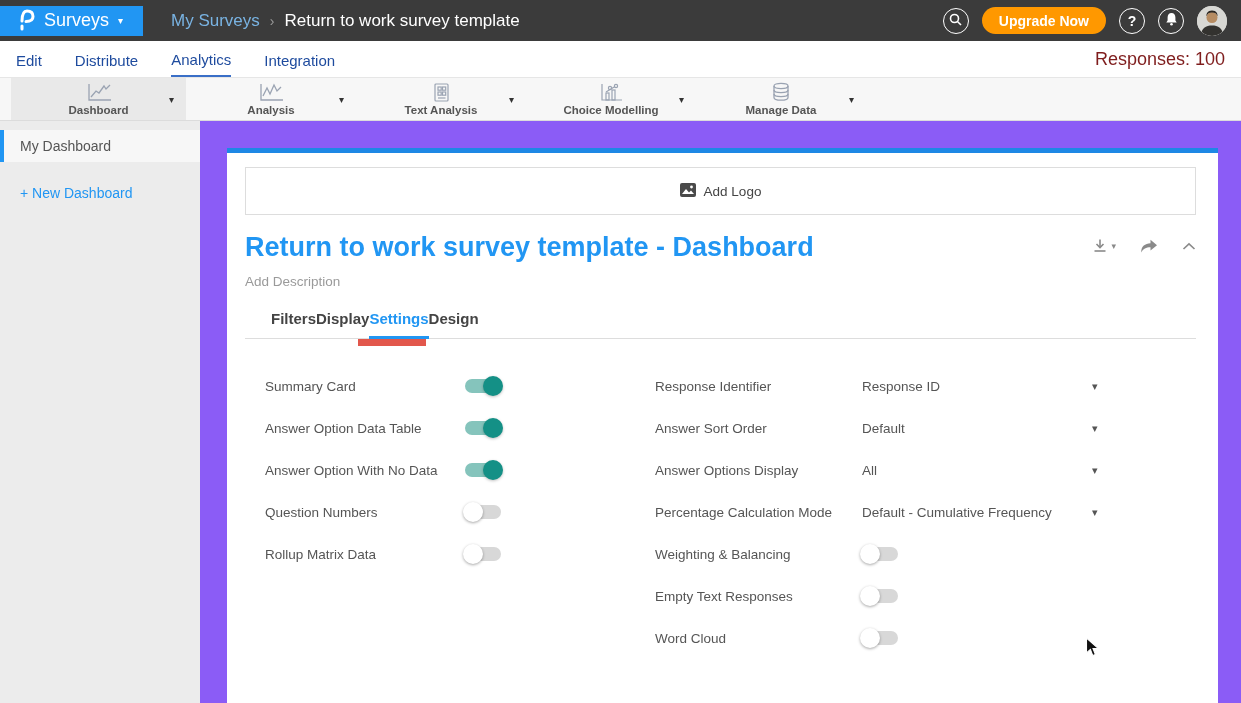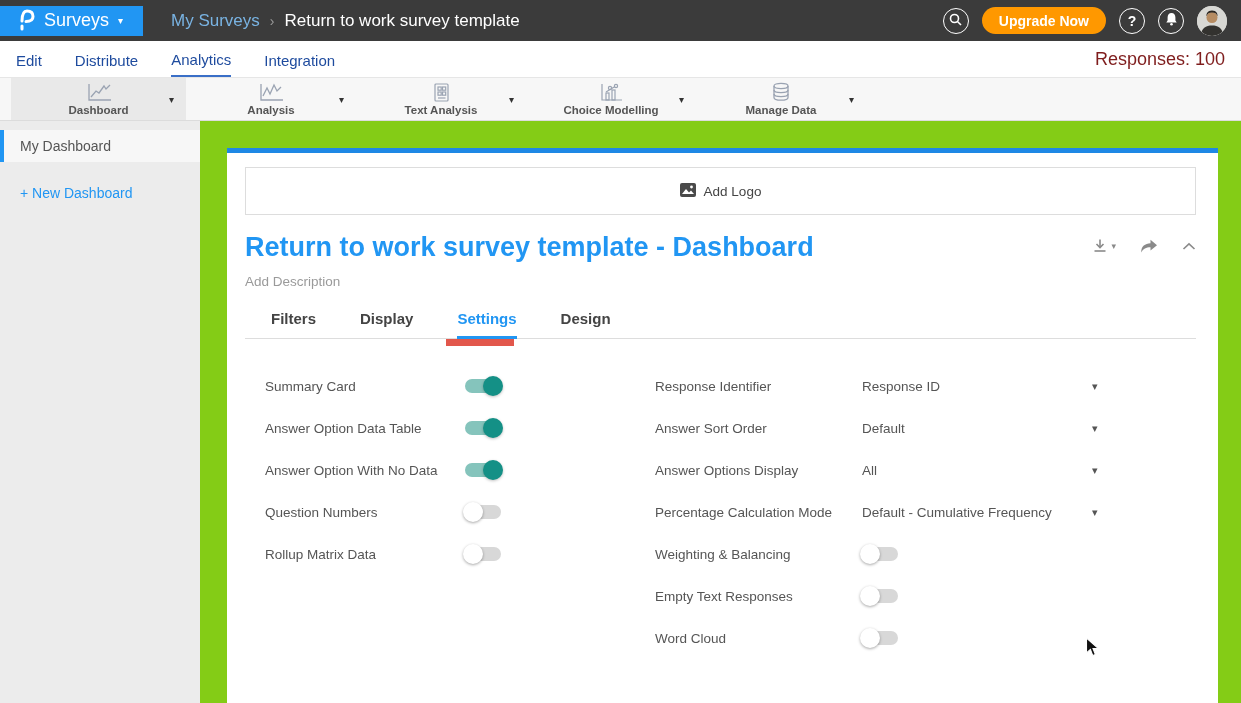--- a/index.html
+++ b/index.html
@@ -32,34 +32,34 @@
   .tool-label { font-size:11.5px; color:#555; margin-top:2px;font-weight:bold; }
   .tool-caret { position:absolute; right:12px; top:16px; font-size:10px; color:#333; }
   .tool-icon svg { display:block; }
 
   
   .body-area { display:flex; height:582px; }
   .sidebar { width:200px; background:#ececec; flex:none; }
   .sidebar-item { margin-top:9px; height:32px; background:#f7f7f7; border-left:4px solid #2196f3; display:flex; align-items:center; padding-left:16px; color:#555; font-size:14px; cursor:pointer; }
   .new-dashboard { margin:23px 0 0 20px; color:#2196f3; font-size:14px; cursor:pointer; }
 
-  .main { flex:1; background:#84cc16; padding:0 23px 0 27px; position:relative; }
+  .main { flex:1; background:#8b5cf6; padding:0 23px 0 27px; position:relative; }
   .content { background:#fff; height:569px; }
   .accent-bar { height:5px; background:#1e88e5; margin-top:27px; }
   .inner { padding:0 22px 0 18px; }
 
   .logo-box { margin-top:14px; border:1px solid #ddd; height:48px; display:flex; align-items:center; justify-content:center; gap:8px; color:#444; font-size:13.5px; cursor:pointer; }
 
   .title-row { margin-top:17px; display:flex; align-items:flex-start; }
   .page-title { font-size:27px; font-weight:bold; color:#2196f3; }
   .title-actions { margin-left:auto; display:flex; align-items:center; gap:24px; padding-top:6px; }
   .action-icon { cursor:pointer; display:flex; align-items:center; gap:3px; color:#888; }
   .add-desc { margin-top:11px; color:#9a9a9a; font-size:13.5px; cursor:pointer; }
 
-  .tabs { margin-top:21px; display:flex; gap:44px; padding-left:26px; border-bottom:1px solid #ddd; font-size:15px; color:#444; font-weight:bold; position:relative; }
+  .tabs { margin-top:21px; display:flex; padding-left:26px; border-bottom:1px solid #ddd; font-size:15px; color:#444; font-weight:bold; position:relative; }
   .tab { padding-bottom:11px; cursor:pointer; position:relative; }
   .tab.active { color:#2196f3; border-bottom:3px solid #2196f3; margin-bottom:-1px; padding-bottom:8px; }
   .red-annotation { position:absolute; left:-11px; bottom:-10px; width:68px; height:7px; background:#e2574c; }
 
   .settings-grid { margin-top:26px; display:flex; }
   .col-left { width:410px; padding-left:20px; flex:none; }
   .col-right { flex:1; }
   .srow { height:42px; display:flex; align-items:center; font-size:13.5px; color:#555; }
   .col-left .slabel { width:200px; }
   .col-right .slabel { width:207px; }

